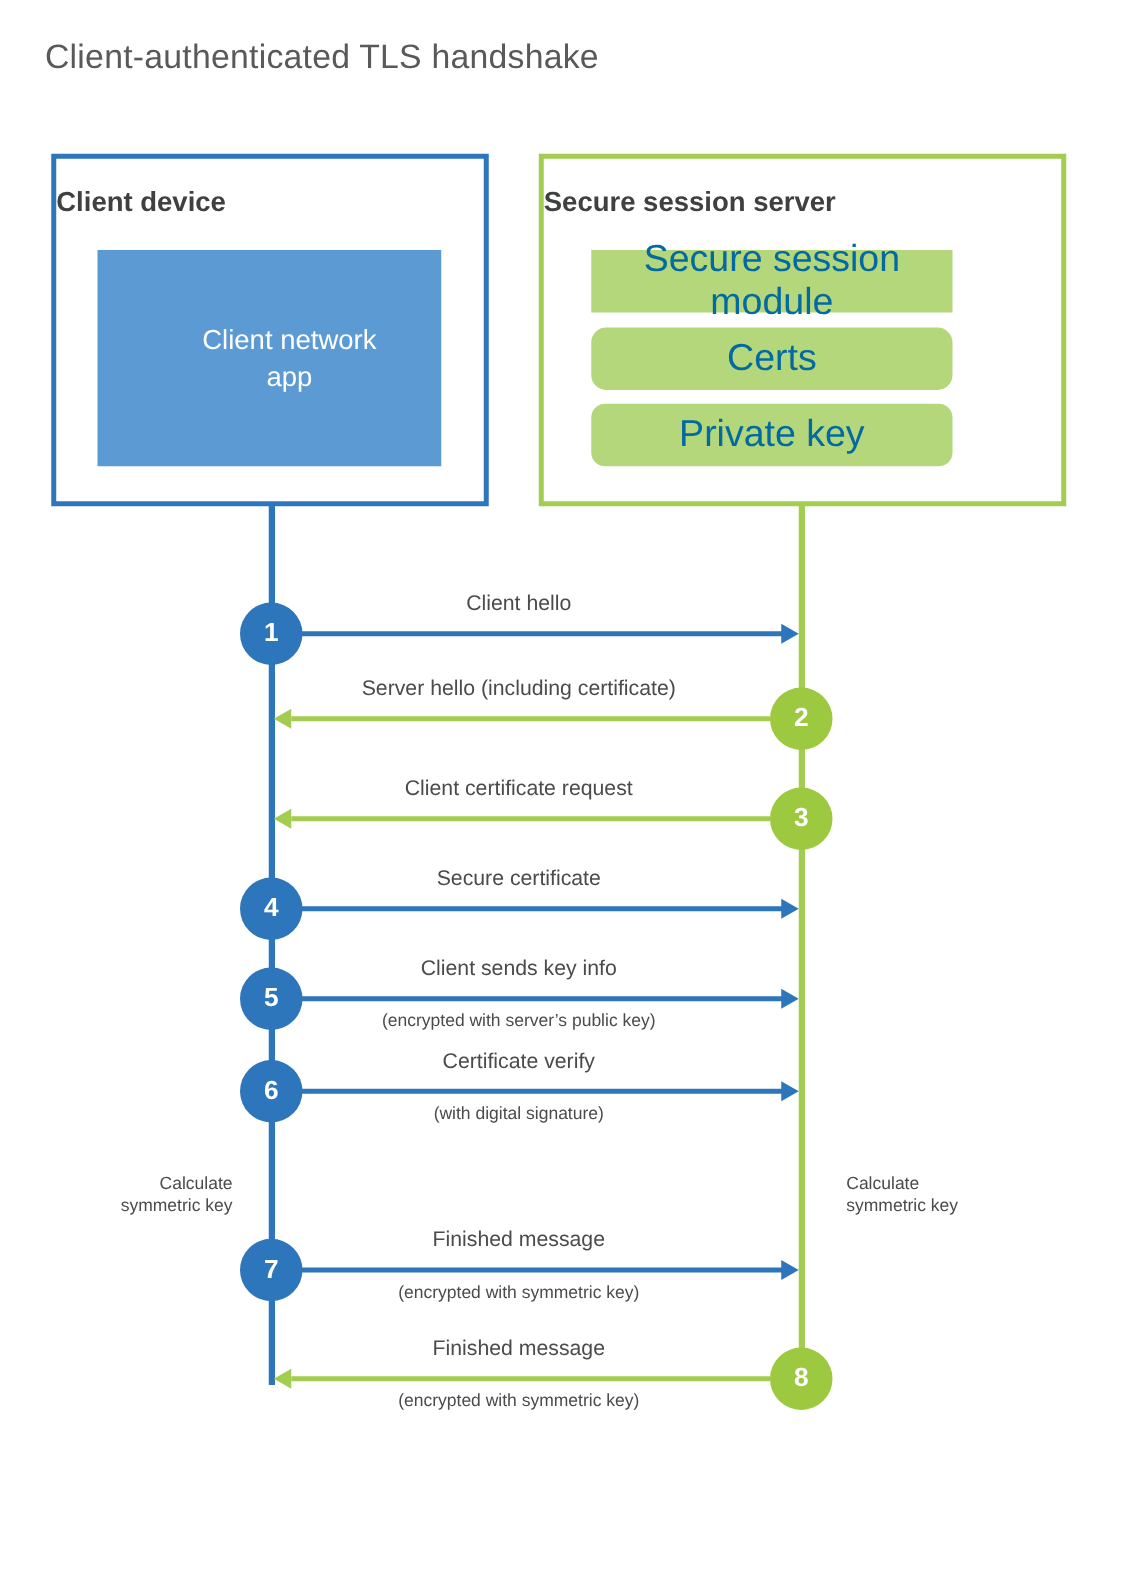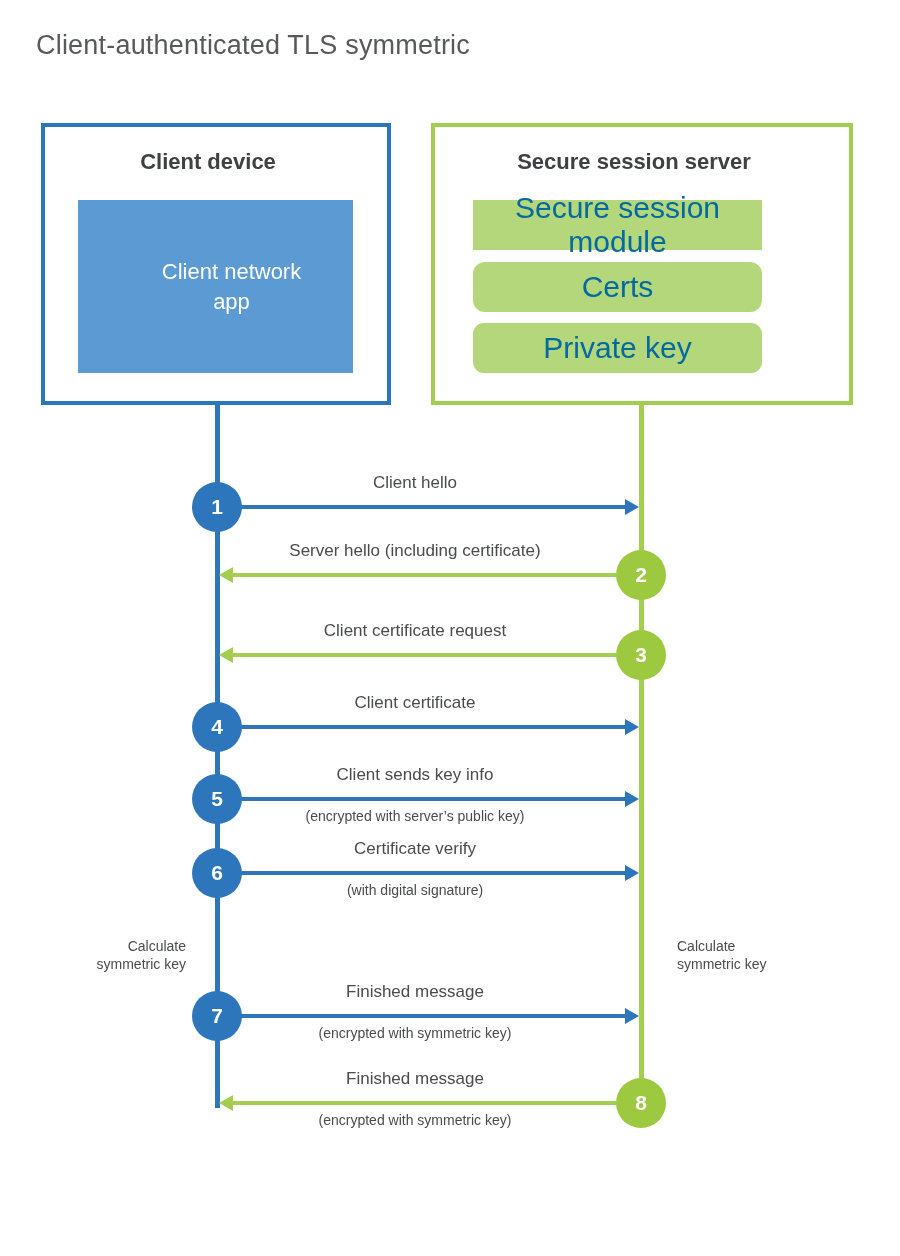--- a/index.html
+++ b/index.html
@@ -20,21 +20,21 @@
   }
   .page-title {
     position:absolute; left:36px; top:30px;
     font-size:27px; font-weight:400; color:var(--title-gray); letter-spacing:0.2px;
   }
   
   .actor-box { position:absolute; top:123px; height:282px; background:#fff; }
   .client-box { left:41px; width:350px; border:4px solid var(--blue); }
   .server-box { left:431px; width:422px; border:4px solid var(--green); }
   .box-title {
-    position:absolute; left:0; right:16px; top:22px; text-align:center;
+    position:absolute; left:0; right:16px; top:22px; text-align:left;
     font-size:22px; font-weight:700; color:var(--text-dark);
   }
   .client-app {
     position:absolute; left:33px; top:73px; width:275px; height:173px;
     background:var(--blue-fill); color:#fff; font-size:22px; line-height:30px;
     display:flex; align-items:center; justify-content:center; text-align:center;
     white-space:pre-line;
     padding-left:32px;
   }
   .server-bar {
@@ -82,21 +82,21 @@
   }
   .decrypt-note { left:667px; top:763px; width:180px; text-align:left; }
   .calc-left  { left:66px;  top:938px; width:120px; text-align:right; }
   .calc-right { left:677px; top:938px; width:130px; text-align:left; }
 </style>
 </head>
 <body>
 
 <div class="canvas">
 
-  <div class="page-title">Client-authenticated TLS symmetric</div>
+  <div class="page-title">Client-authenticated TLS handshake</div>
 
   <div class="actor-box client-box">
     <div class="box-title">Client device</div>
     <div class="client-app">Client network
 app</div>
   </div>
 
   <div class="actor-box server-box">
     <div class="box-title">Secure session server</div>
     <div class="server-bar bar-0">Secure session module</div>
@@ -123,21 +123,21 @@
 
   <div class="msg r3 dir-left">
     <div class="step-circle">3</div>
     <div class="msg-label">Client certificate request</div>
     <div class="shaft"></div>
     <div class="arrow-head"></div>
   </div>
 
   <div class="msg r4 dir-right">
     <div class="step-circle">4</div>
-    <div class="msg-label">Client certificate</div>
+    <div class="msg-label">Secure certificate</div>
     <div class="shaft"></div>
     <div class="arrow-head"></div>
   </div>
 
   <div class="msg r5 dir-right">
     <div class="step-circle">5</div>
     <div class="msg-label">Client sends key info</div>
     <div class="msg-sub">(encrypted with server’s public key)</div>
     <div class="shaft"></div>
     <div class="arrow-head"></div>

